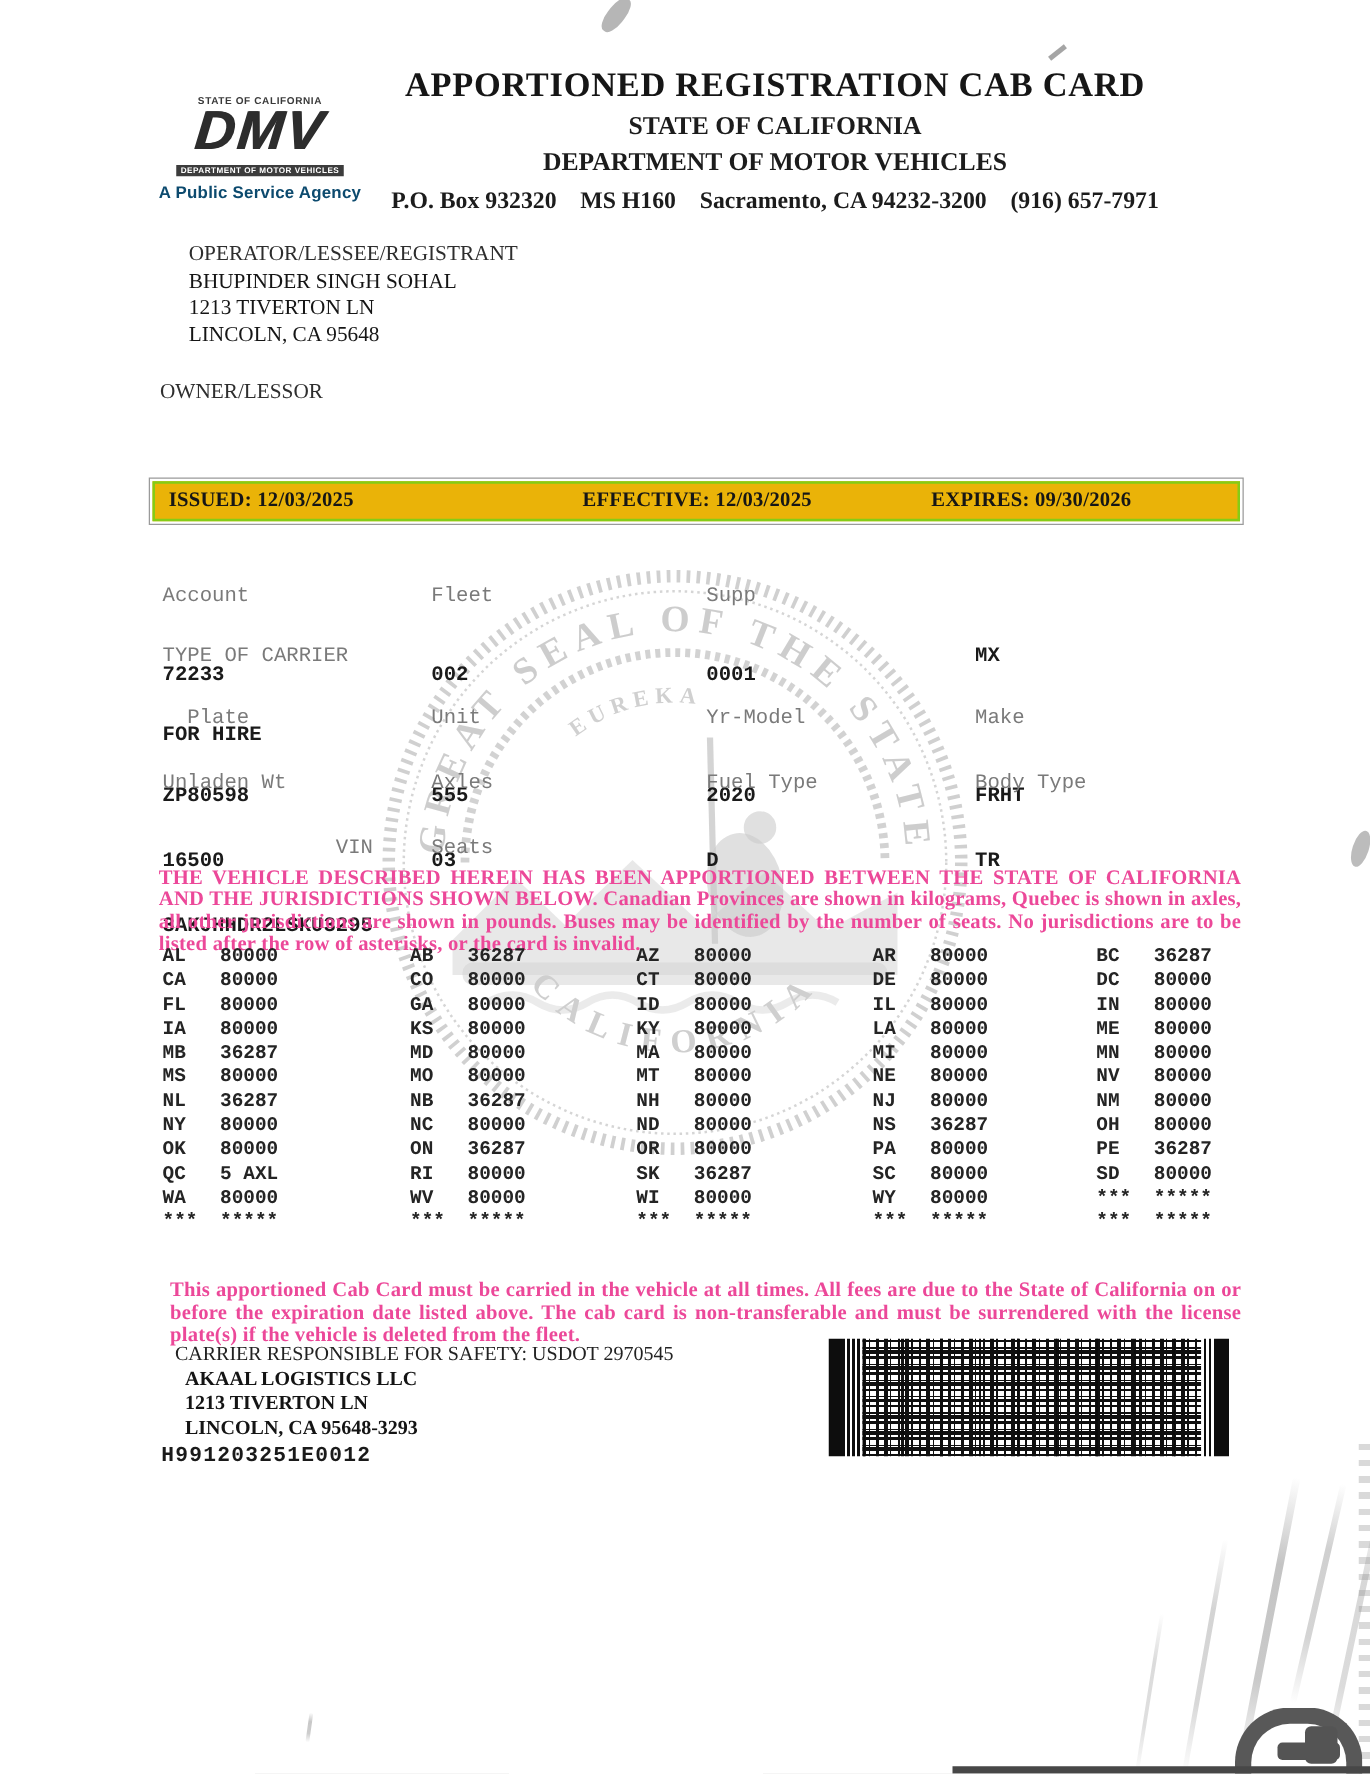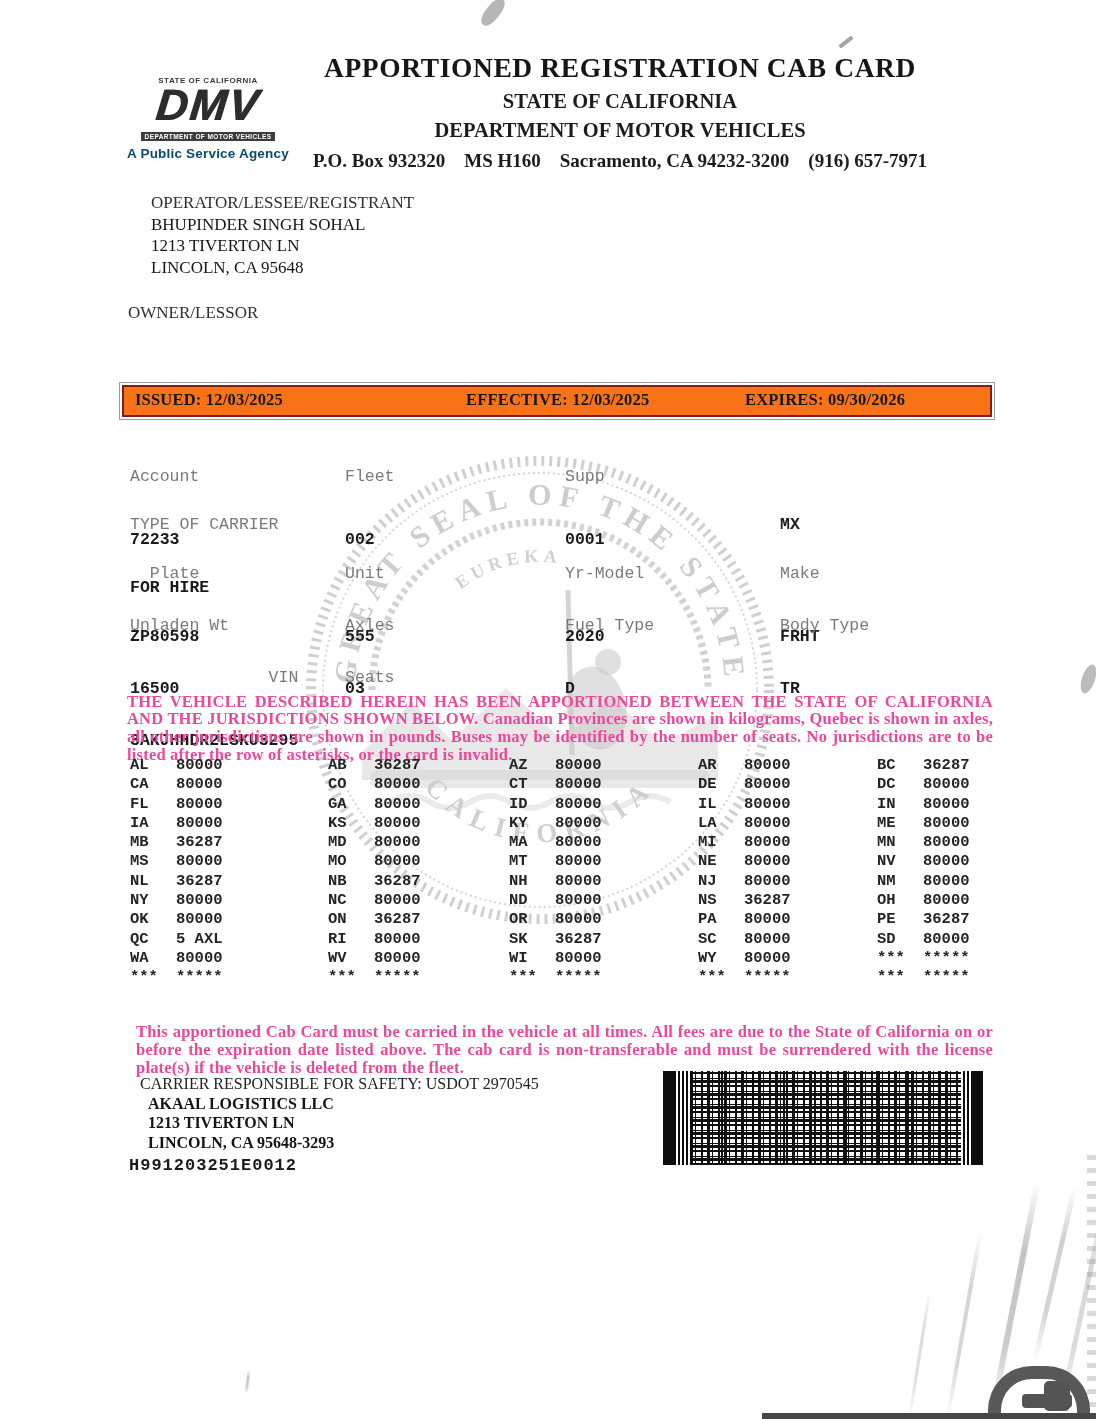--- a/index.html
+++ b/index.html
@@ -20,22 +20,22 @@
   .doc-sub{font-size:20.5px;font-weight:bold;margin-top:6px;color:#1c1c1c;}
   .doc-addr{font-size:19px;font-weight:bold;margin-top:8px;color:#1c1c1c;white-space:pre;}
 
   
   .op{position:absolute;left:128px;top:192px;font-size:17px;line-height:21.5px;margin-left:23px;}
   .op .lab{font-weight:normal;color:#2e2e2e;}
   .op .bold{font-weight:normal;color:#151515;}
   .owner{position:absolute;left:128px;top:303px;font-size:17px;color:#2e2e2e;}
 
   
-  .vbar{position:absolute;left:122px;top:385px;width:866px;height:28px;border:2px solid #7f1d1d;
-        outline:1px solid #9a9a9a;outline-offset:2px;background:#f97316;}
+  .vbar{position:absolute;left:122px;top:385px;width:866px;height:28px;border:2px solid #84cc16;
+        outline:1px solid #9a9a9a;outline-offset:2px;background:#eab308;}
   .vbar span{position:absolute;top:3px;font-size:16.5px;font-weight:bold;color:#161616;letter-spacing:.2px;}
 
   
   .fld{position:absolute;font-family:"Liberation Mono","DejaVu Sans Mono",monospace;
        font-size:16.5px;line-height:21px;white-space:pre;}
   .flab{display:block;color:#7a7a7a;font-weight:normal;text-align:right;}
   .fval{display:block;color:#1a1a1a;font-weight:bold;}
 
   
   .para{position:absolute;font-weight:bold;color:#ec4899;text-align:justify;}

